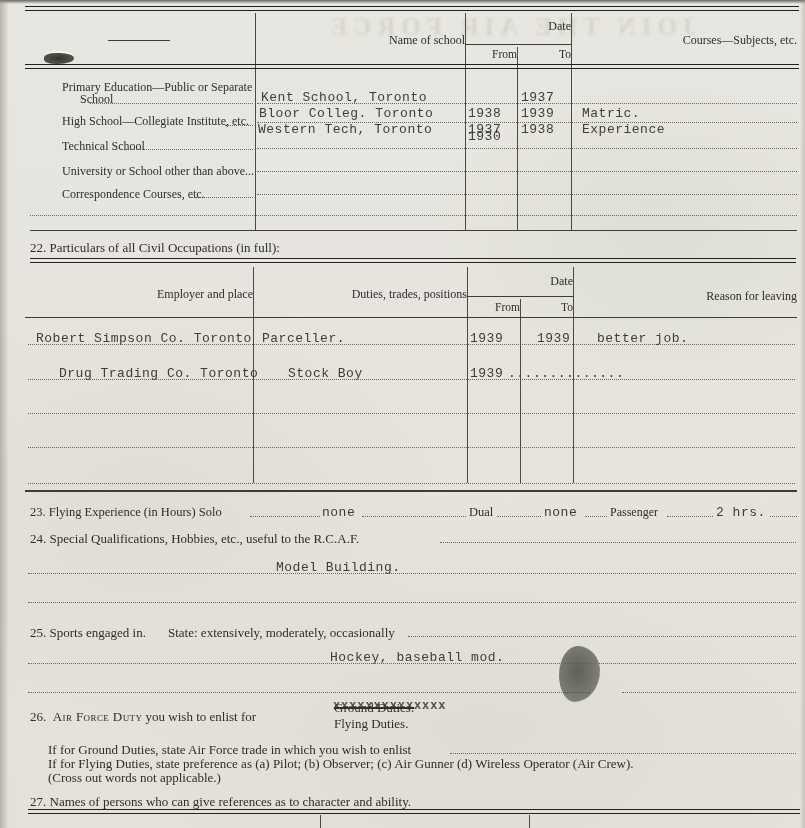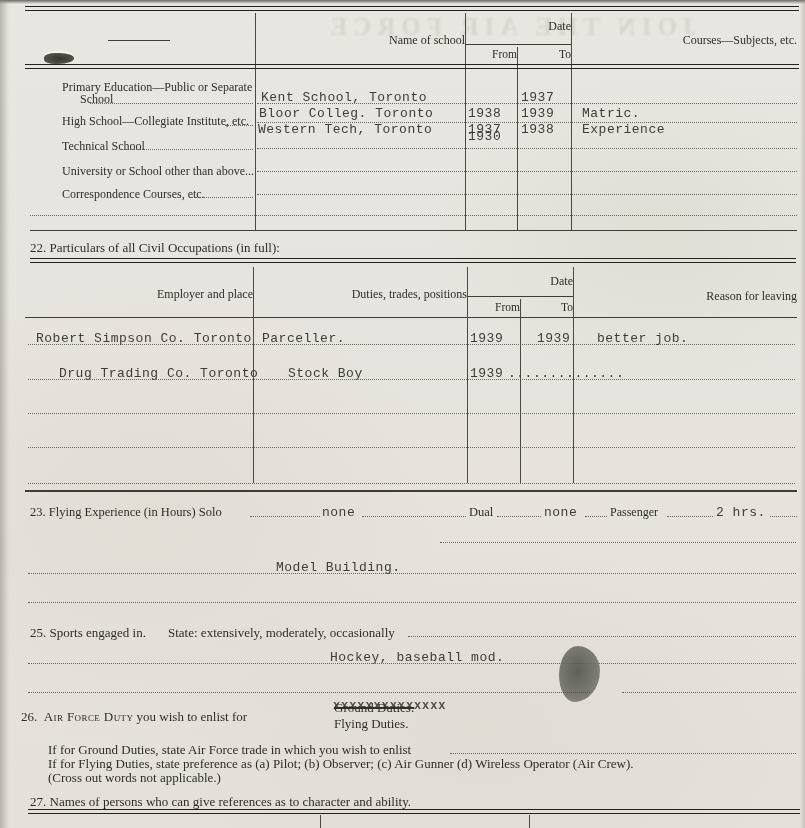--- a/index.html
+++ b/index.html
@@ -154,35 +154,36 @@
   <div class="dots" style="left:362px; top:516px; width:104px;"></div>
   <div class="abs ser" style="left:469px; top:505px; font-size:12.5px;">Dual</div>
   <div class="dots" style="left:497px; top:516px; width:44px;"></div>
   <div class="abs tw" style="left:544px; top:505px;">none</div>
   <div class="dots" style="left:585px; top:516px; width:22px;"></div>
   <div class="abs ser" style="left:610px; top:505px; font-size:12px;">Passenger</div>
   <div class="dots" style="left:667px; top:516px; width:46px;"></div>
   <div class="abs tw" style="left:716px; top:505px;">2 hrs.</div>
   <div class="dots" style="left:770px; top:516px; width:27px;"></div>
 
+  <div class="abs ser sect" style="left:30px; top:531px;">24. Special Qualifications, Hobbies, etc., useful to the R.C.A.F.</div>
   <div class="dots" style="left:440px; top:542px; width:356px;"></div>
   <div class="abs tw" style="left:276px; top:560px;">Model Building.</div>
   <div class="dots" style="left:28px; top:573px; width:768px;"></div>
   <div class="dots" style="left:28px; top:602px; width:768px;"></div>
 
   <div class="abs ser sect" style="left:30px; top:625px;">25. Sports engaged in.</div>
   <div class="abs ser sect" style="left:168px; top:625px;">State: extensively, moderately, occasionally</div>
   <div class="dots" style="left:408px; top:636px; width:388px;"></div>
   <div class="abs tw" style="left:330px; top:650px;">Hockey, baseball mod.</div>
   <div class="dots" style="left:28px; top:663px; width:768px;"></div>
   <div class="blot"></div>
   <div class="dots" style="left:28px; top:692px; width:562px;"></div>
   <div class="dots" style="left:622px; top:692px; width:174px;"></div>
 
-  <div class="abs ser sect" style="left:21px; top:709px;"><span>26.</span>&nbsp;&nbsp;<span class="sc">Air Force Duty</span><span> you wish to enlist for</span></div>
+  <div class="abs ser sect" style="left:30px; top:709px;"><span>26.</span>&nbsp;&nbsp;<span class="sc">Air Force Duty</span><span> you wish to enlist for</span></div>
 
   <div class="struckwrap">
     <span class="base">Ground Duties.</span>
     <span class="xover">xxxxxxxxxxxxxx</span>
   </div>
   <div class="abs ser" style="left:334px; top:716px; font-size:13px;">Flying Duties.</div>
 
   <div class="abs ser sect" style="left:48px; top:742px;">If for Ground Duties, state Air Force trade in which you wish to enlist</div>
   <div class="dots" style="left:450px; top:753px; width:346px;"></div>
   <div class="abs ser sect" style="left:48px; top:770px;">(Cross out words not applicable.)</div>

